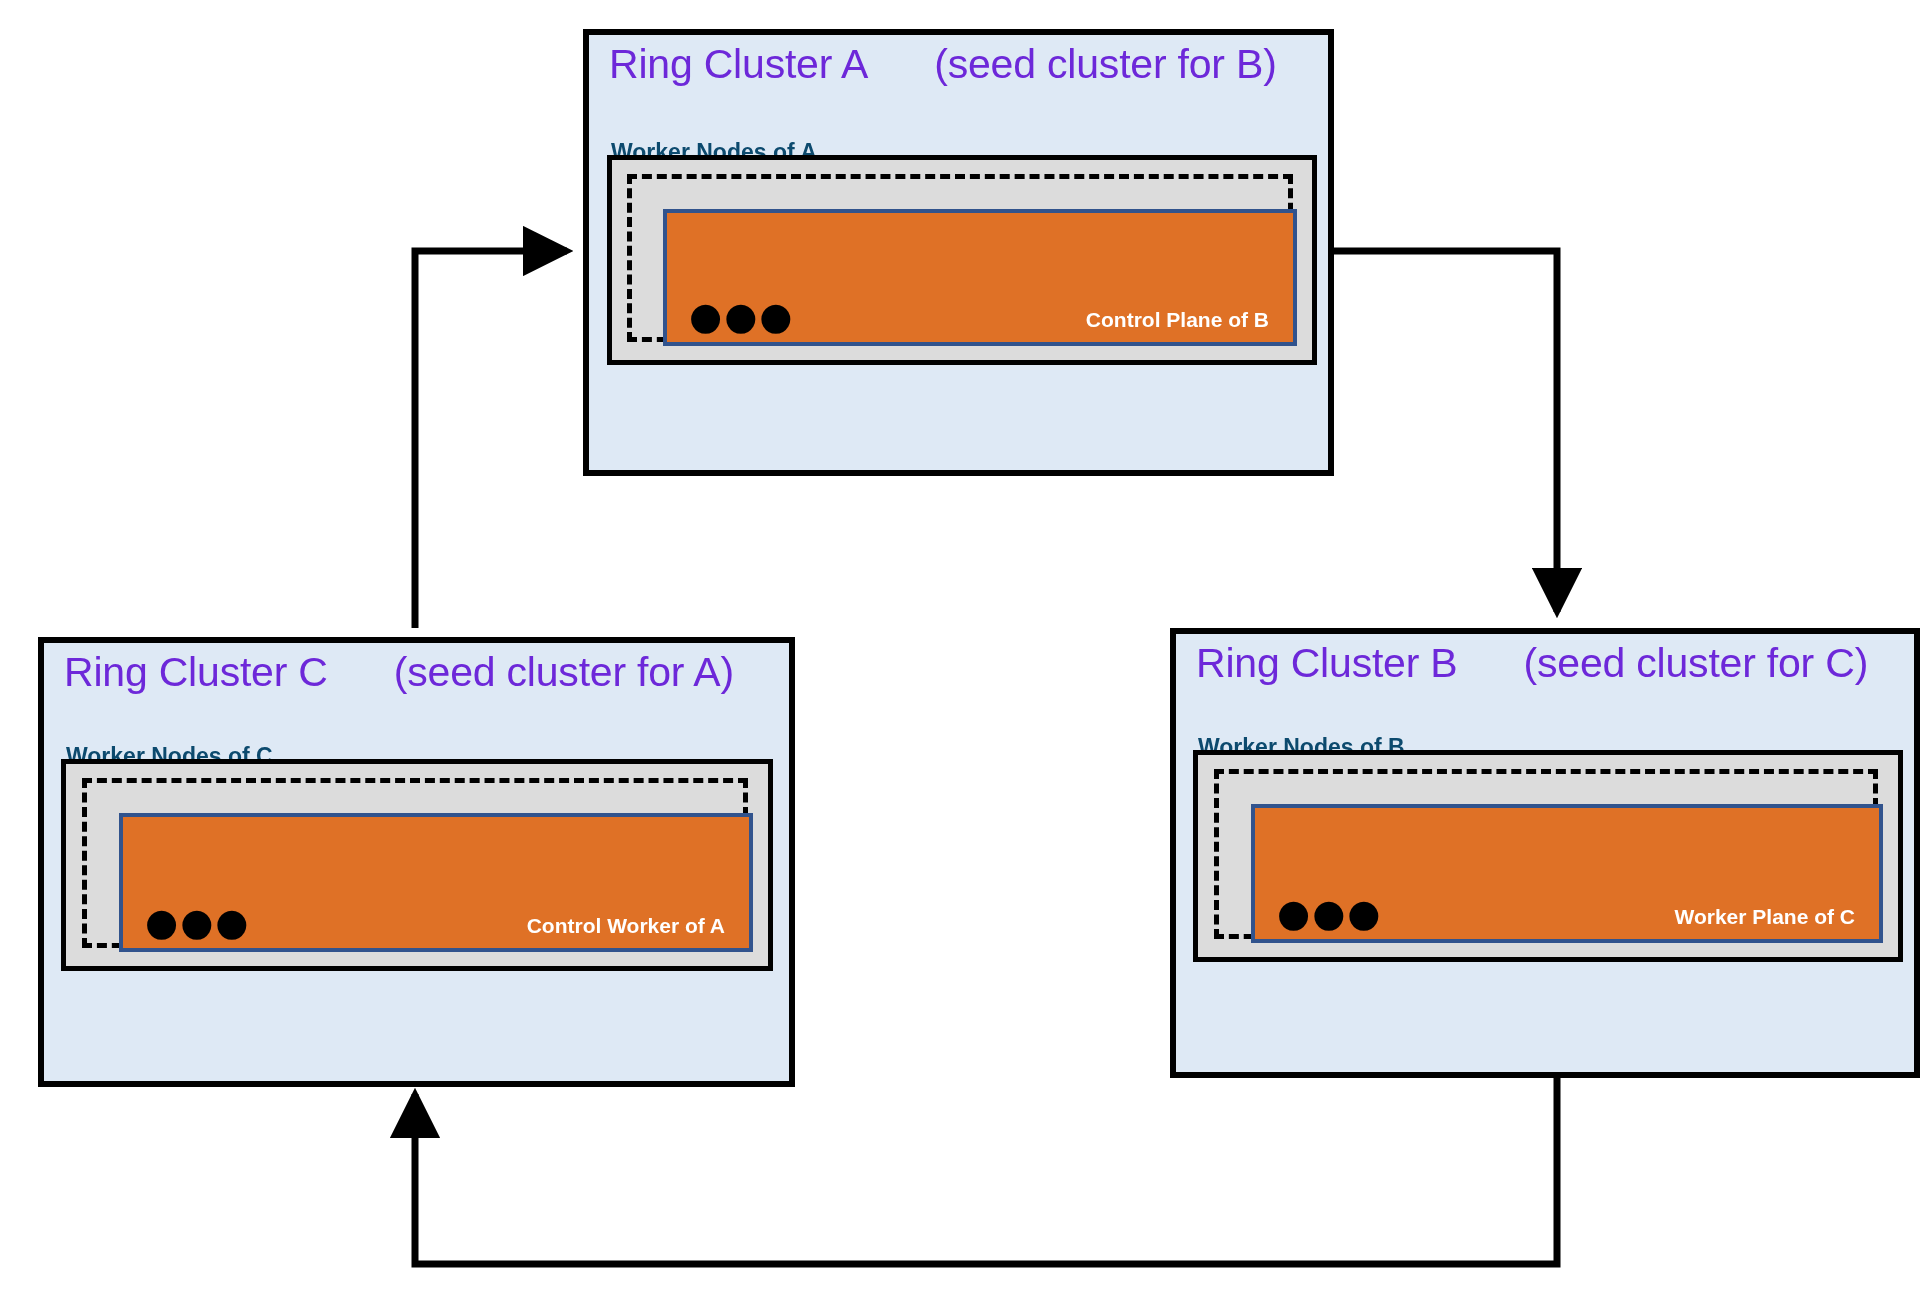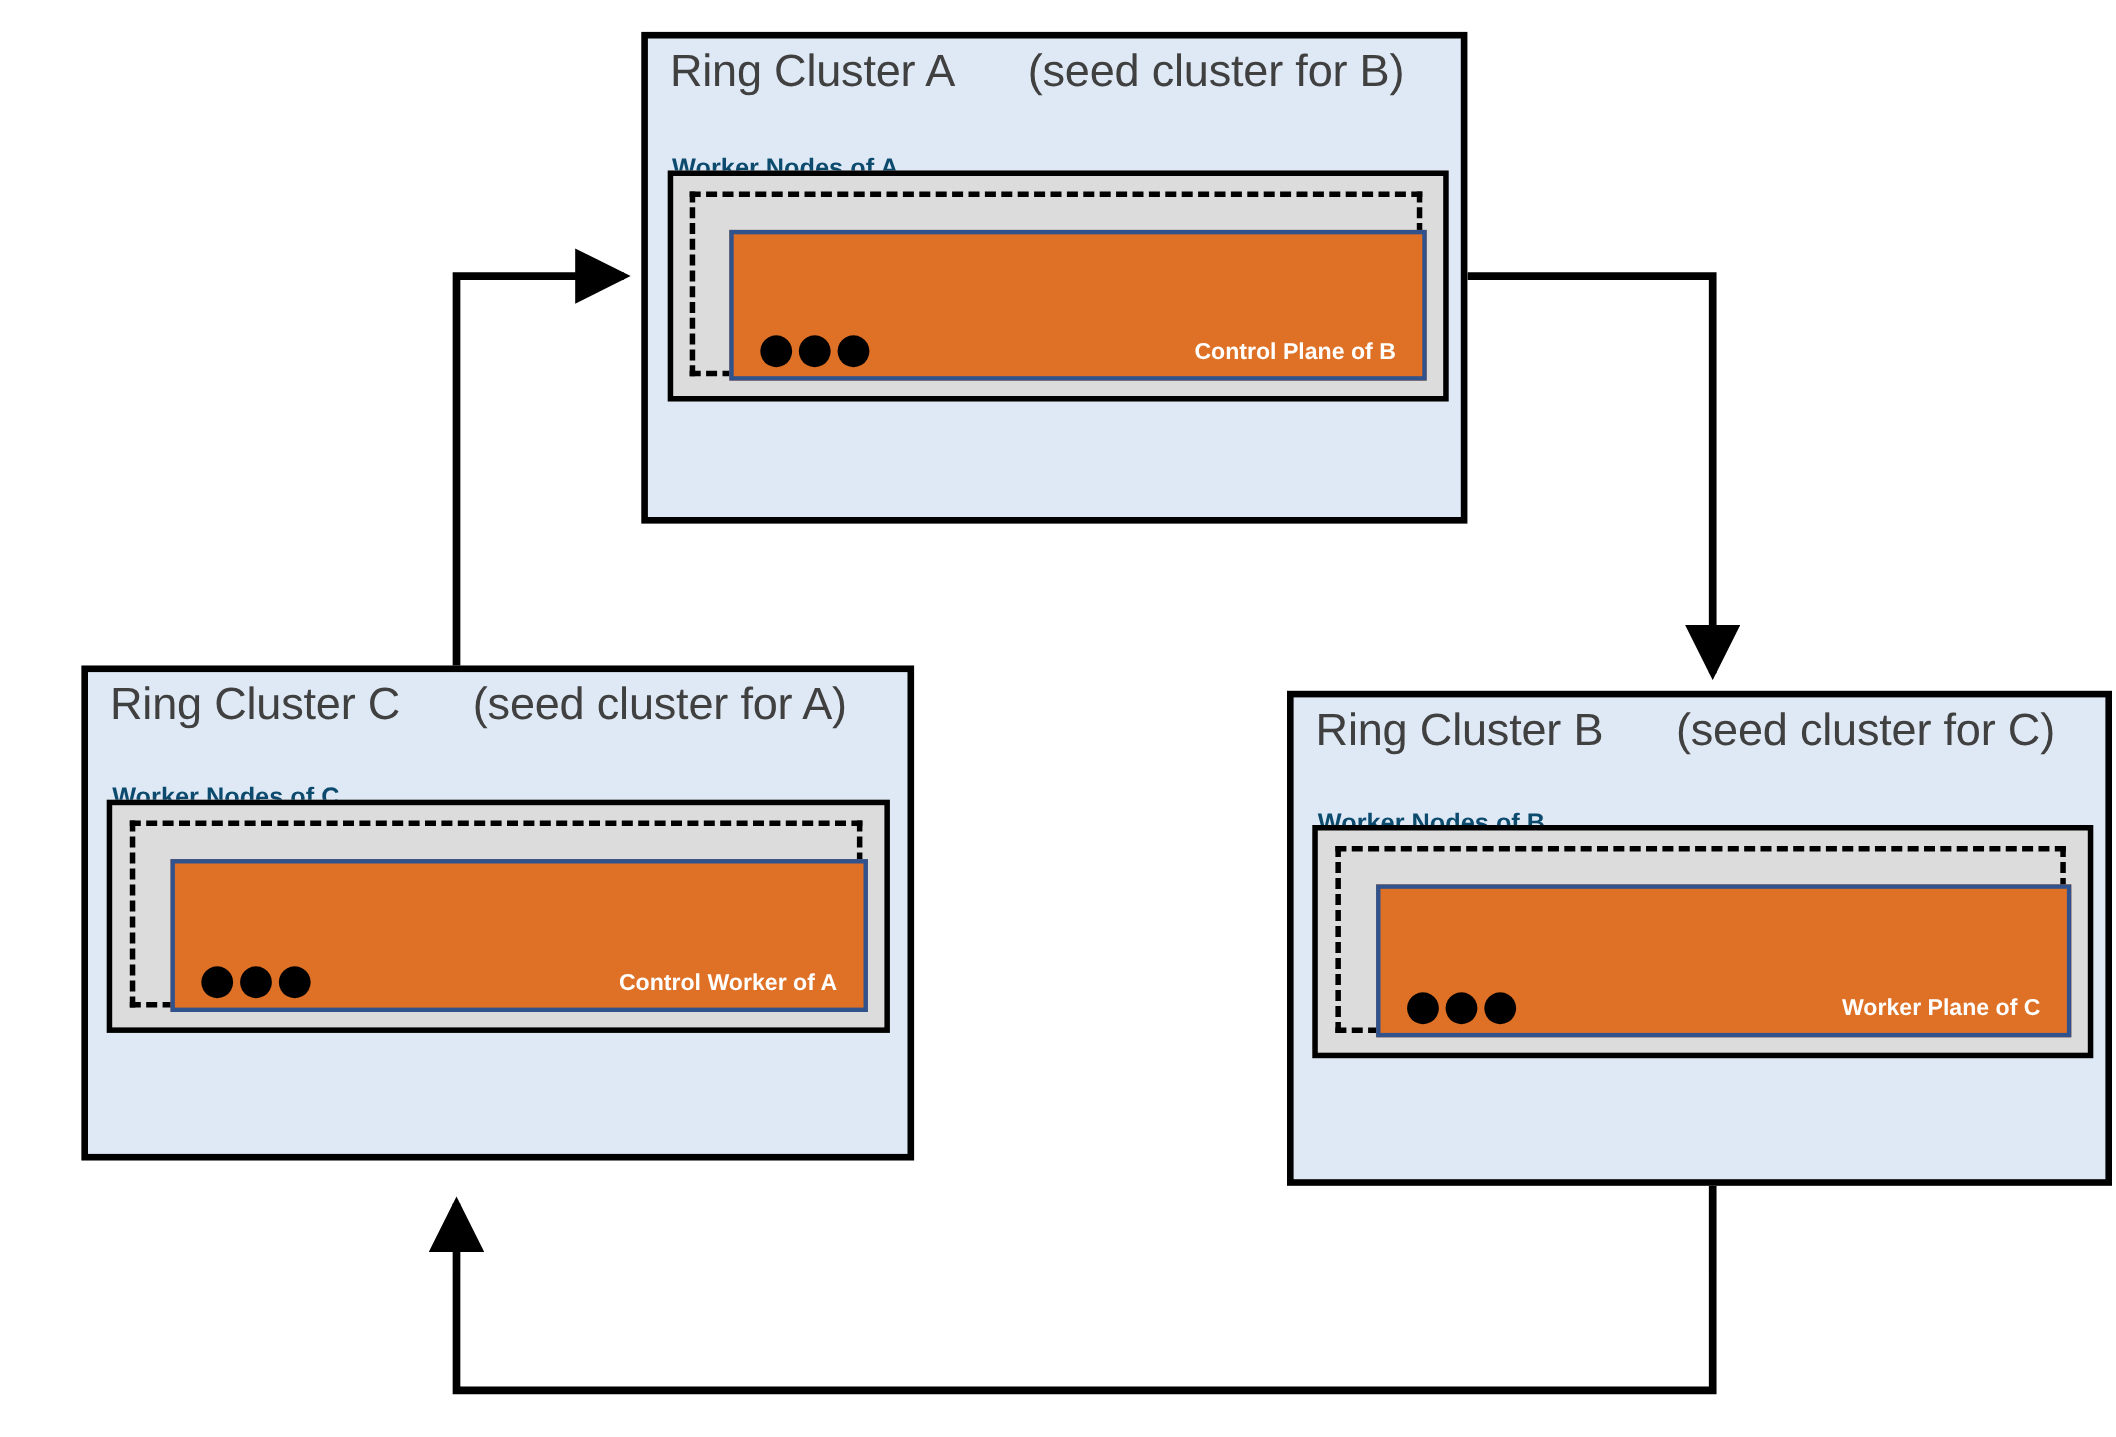--- a/index.html
+++ b/index.html
@@ -38,21 +38,21 @@
     border: 6px solid #000000;
   }
 
   .cluster-title {
     position: absolute;
     left: 20px;
     top: 6px;
     white-space: nowrap;
     font-size: 41px;
     font-weight: 400;
-    color: #404040;
+    color: #6d28d9;
     letter-spacing: -0.2px;
   }
   .cluster-title .seed {
     display: inline-block;
     margin-left: 66px;
   }
 
   .worker-label {
     position: absolute;
     left: 22px;
@@ -104,21 +104,21 @@
   }
 
   
   #cluster-a { left: 583px; top: 29px; width: 751px; height: 447px; }
   #cluster-a .worker-label { top: 104px; }
   #cluster-a .node-outer { left: 18px; top: 120px; width: 710px; height: 210px; }
   #cluster-a .node-dashed { left: 15px; top: 14px; width: 666px; height: 168px; }
   #cluster-a .control-plane { left: 31px; top: 30px; width: 634px; height: 137px; }
 
   
-  #cluster-c { left: 38px; top: 605px; width: 757px; height: 450px; margin-left: 36px; }
+  #cluster-c { left: 38px; top: 637px; width: 757px; height: 450px; }
   #cluster-c .worker-label { top: 100px; }
   #cluster-c .node-outer { left: 17px; top: 116px; width: 712px; height: 212px; }
   #cluster-c .node-dashed { left: 16px; top: 14px; width: 666px; height: 170px; }
   #cluster-c .control-plane { left: 32px; top: 30px; width: 634px; height: 139px; }
 
   
   #cluster-b { left: 1170px; top: 628px; width: 750px; height: 450px; padding-left: 20px; }
   #cluster-b .worker-label { top: 100px; }
   #cluster-b .node-outer { left: 17px; top: 116px; width: 710px; height: 212px; }
   #cluster-b .node-dashed { left: 16px; top: 14px; width: 664px; height: 170px; }

